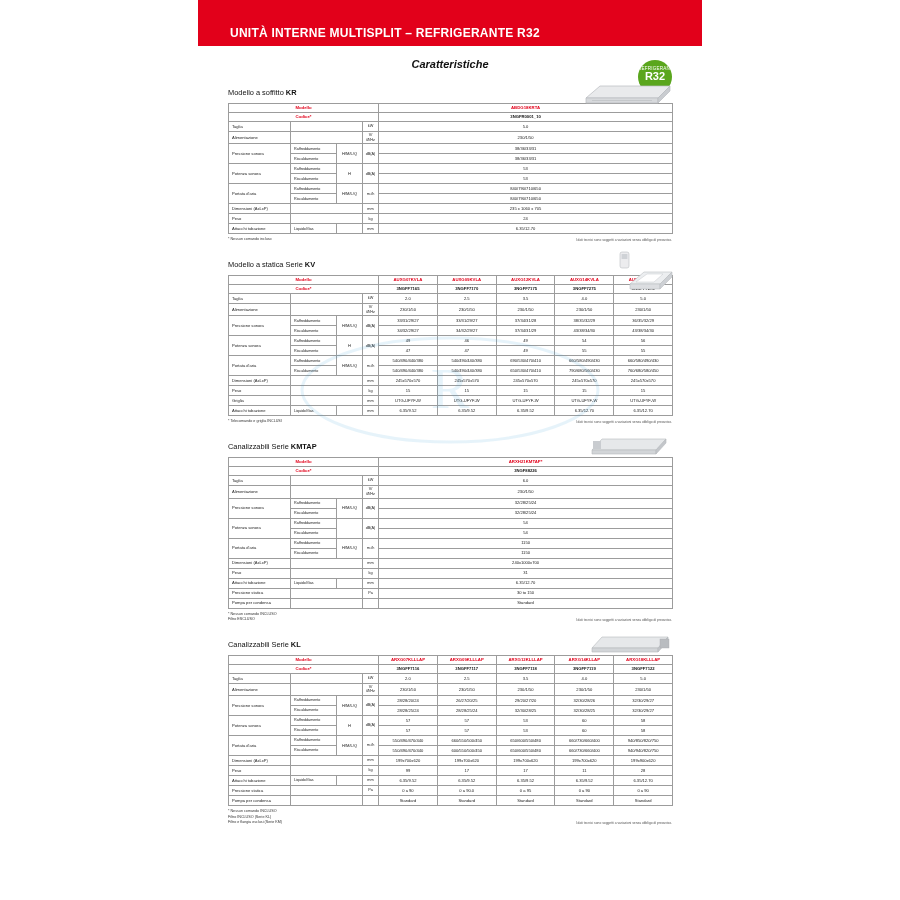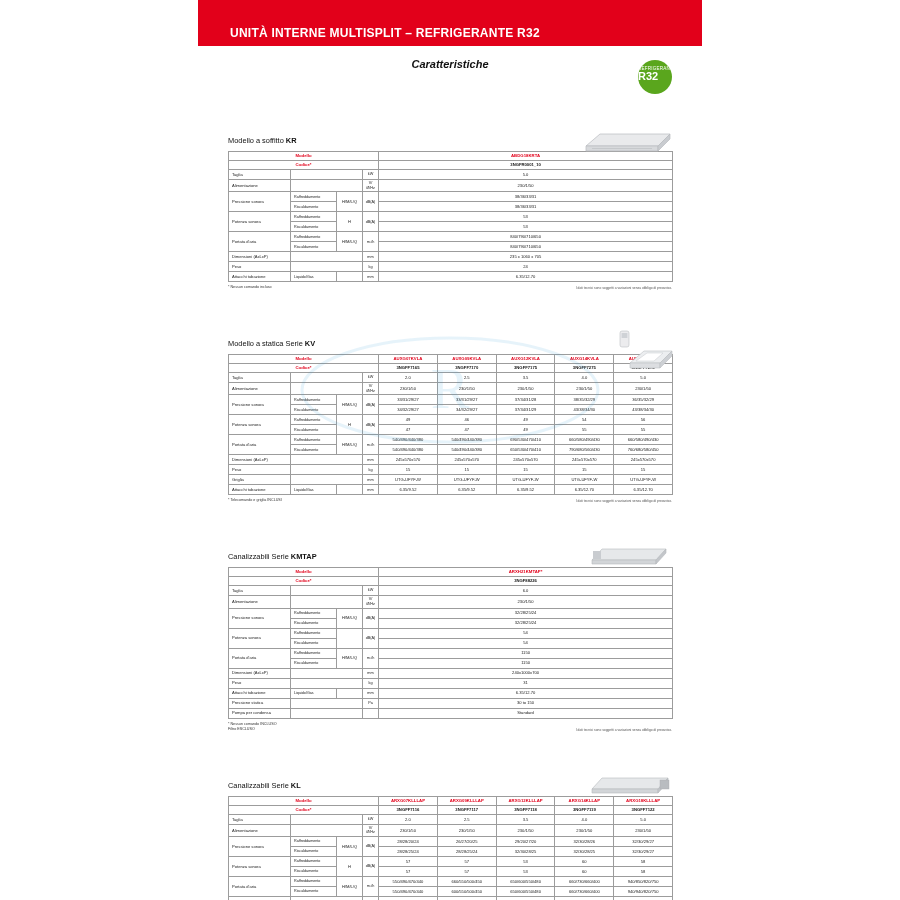--- a/index.html
+++ b/index.html
@@ -32,21 +32,21 @@
     text-align:center;
   }
   .sub-title{
     font-size:7.4px;color:#111;margin:0 0 6px 0;
   }
   .sub-title b{font-weight:bold;}
 
   
   .r32{
     position:absolute;right:0;top:2px;width:34px;height:34px;border-radius:50%;
-    background:#5aa61d;color:#fff;
+    background:#5aa61d;color:#fff;text-align:center;
   }
   .r32 .top{font-size:4.6px;margin-top:6px;letter-spacing:.2px;}
   .r32 .big{font-size:11px;font-weight:bold;line-height:10px;}
 
   
   table.spec{
     border-collapse:collapse;width:100%;table-layout:fixed;
     font-size:4.1px;color:#222;
   }
   table.spec td, table.spec th{
@@ -76,21 +76,21 @@
   }
   table.spec tr.thin td{height:6px;}
 
   .note{
     font-size:3.7px;color:#333;margin-top:3px;line-height:1.5;
   }
   .note-wrap{display:flex;justify-content:space-between;align-items:flex-end;}
   .note-wrap .left{white-space:pre-line;}
 
   
-  .section{position:relative;margin-bottom:17px;margin-top:48px;}
+  .section{position:relative;margin-bottom:17px;}
 
   
   .prod{position:absolute;right:-2px;top:-10px;}
 
   
   .img-kr{width:92px;height:30px;}
   .img-kv{width:60px;height:44px;}
   .img-kl{width:86px;height:26px;}
   .img-km{width:86px;height:26px;}
 

